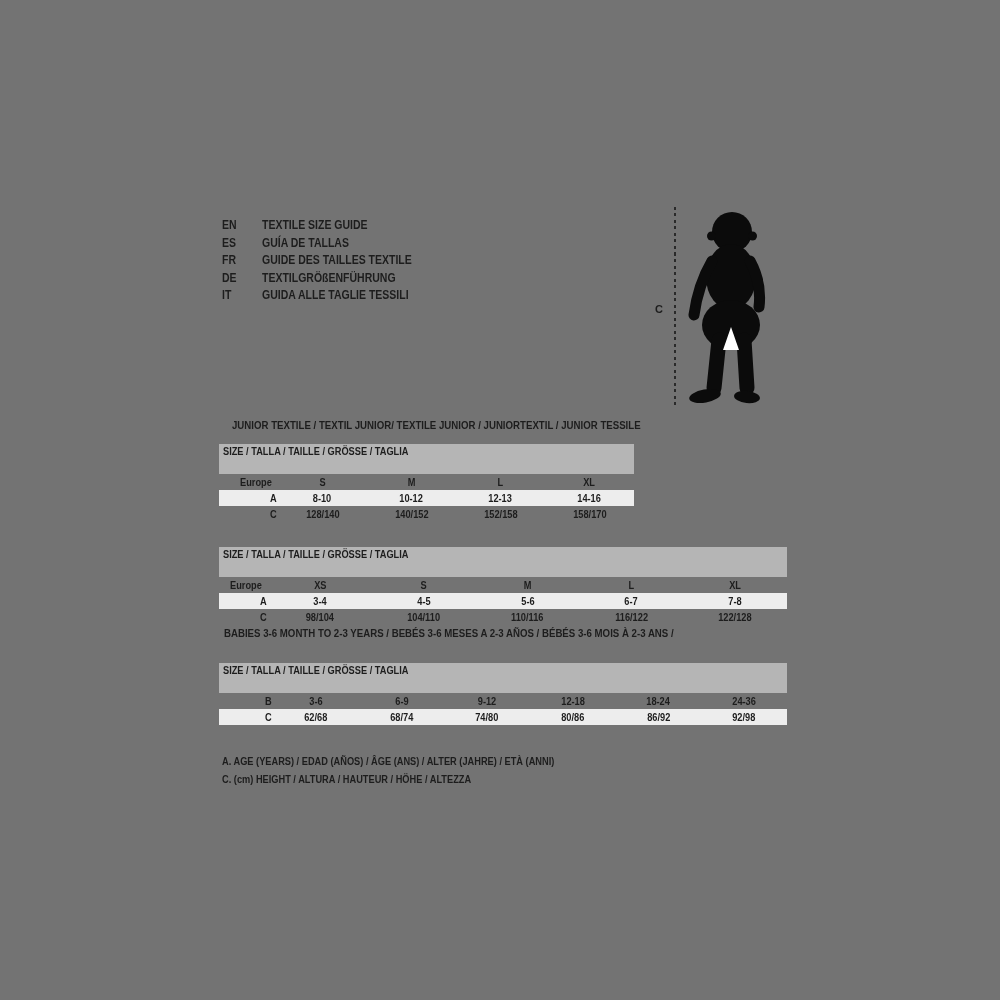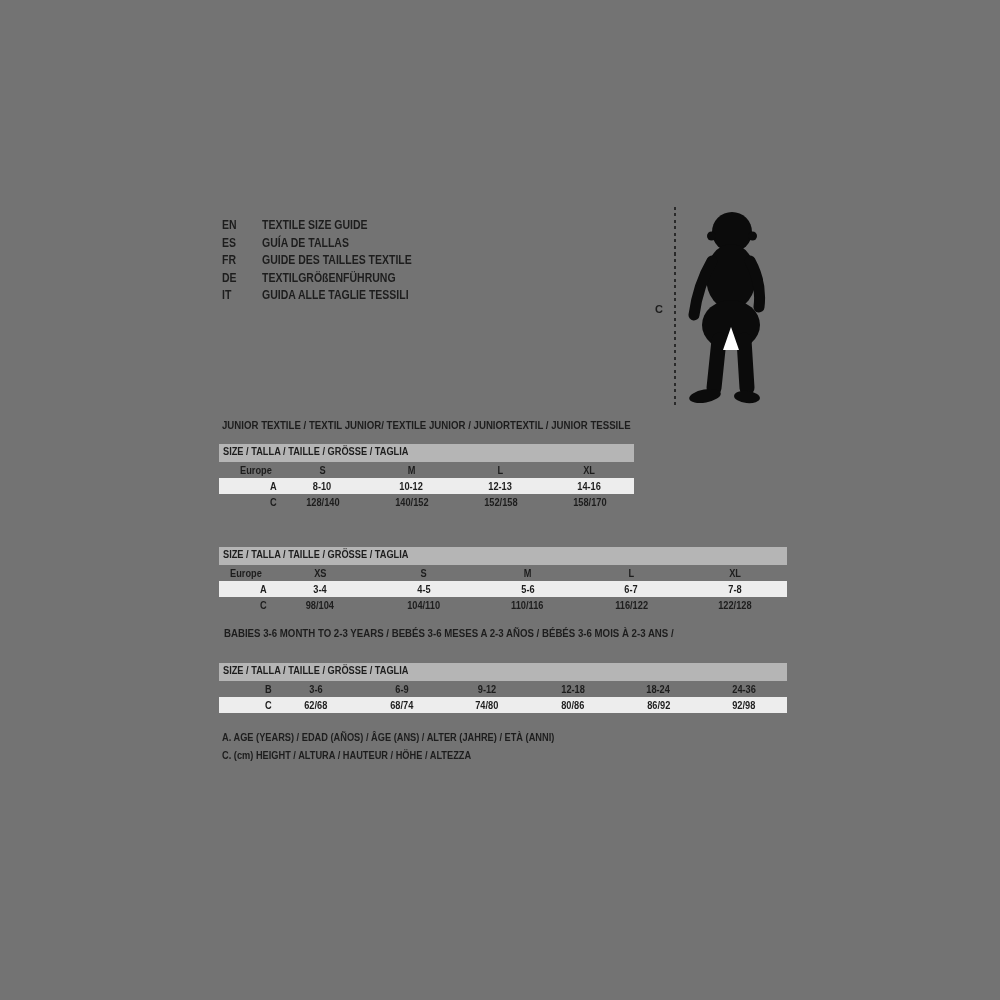--- a/index.html
+++ b/index.html
@@ -21,31 +21,31 @@
   .dotted-line{
     position:absolute;left:674px;top:207px;width:2px;height:201px;
     background:repeating-linear-gradient(180deg,#2a2a2a 0 3px,transparent 3px 6.5px);
   }
   .silhouette{position:absolute;left:686px;top:205px;}
 
   
   .ttl{position:absolute;font-size:11.5px;font-weight:700;line-height:17px;}
   .tbl{position:absolute;left:219px;}
   .t1{width:415px;} .t2{width:568px;} .t3{width:568px;}
-  .bar{height:18px;line-height:14px;background:#b5b5b5;font-size:11px;font-weight:700;padding-left:4px;}
+  .bar{height:30px;line-height:14px;background:#b5b5b5;font-size:11px;font-weight:700;padding-left:4px;}
   .trow{display:flex;height:16px;line-height:16px;font-size:11px;font-weight:700;}
   .trow.stripe{background:#ededed;}
   .cell.lbl{padding-left:4px;text-align:right;}
   .t1 .cell.lbl{width:55px;} .t2 .cell.lbl{width:45px;} .t3 .cell.lbl{width:50px;}
   .cell.val{flex:1;display:flex;justify-content:center;align-items:center;}
 
   .sub{font-size:7.5px;vertical-align:-2px;}
 
   
-  .legend{position:absolute;left:222px;top:728px;}
+  .legend{position:absolute;left:222px;top:752px;}
   .legend-line{height:18px;line-height:18px;font-size:11px;font-weight:700;}
 </style>
 </head>
 <body>
 
 <div class="canvas">
 
   <div class="lang-block">
     <div class="lang-row">
       <span class="lang-code"><span class="cx">EN</span></span>
@@ -81,21 +81,21 @@
       <path d="M64,56 Q76,78 73,102" stroke="#0b0b0b" stroke-width="11" stroke-linecap="round" fill="none"></path>
       <ellipse cx="45" cy="120" rx="29" ry="25"></ellipse>
       <path d="M33,135 L28,183" stroke="#0b0b0b" stroke-width="15" stroke-linecap="round" fill="none"></path>
       <path d="M58,135 L61,183" stroke="#0b0b0b" stroke-width="15" stroke-linecap="round" fill="none"></path>
       <ellipse cx="19" cy="191" rx="16" ry="6.5" transform="rotate(-10 19 191)"></ellipse>
       <ellipse cx="61" cy="192" rx="13" ry="6" transform="rotate(6 61 192)"></ellipse>
     </g>
     <path d="M37,145 L45,122 L53,145 Z" fill="#ffffff"></path>
   </svg>
 
-  <div class="ttl" style="left:222px;top:417px;">
+  <div class="ttl" style="left:232px;top:417px;">
     <span class="cx">JUNIOR TEXTILE / TEXTIL JUNIOR/ TEXTILE JUNIOR / JUNIORTEXTIL / JUNIOR TESSILE</span>
   </div>
   <div class="tbl t1" style="top:444px;">
     <div class="bar">
       <span class="cx">SIZE / TALLA / TAILLE / GRÖSSE / TAGLIA</span>
     </div>
     <div class="trow">
       <span class="cell lbl"><span class="cx">Europe</span></span>
       <span class="cell val">
           <span class="cxc">S</span>

